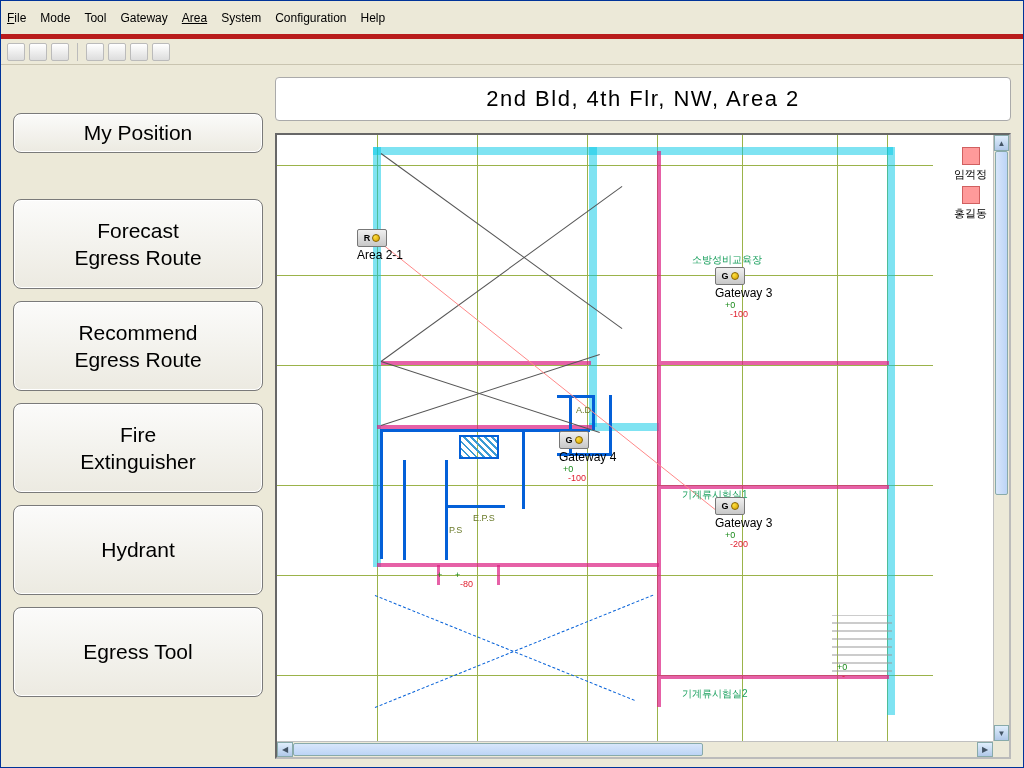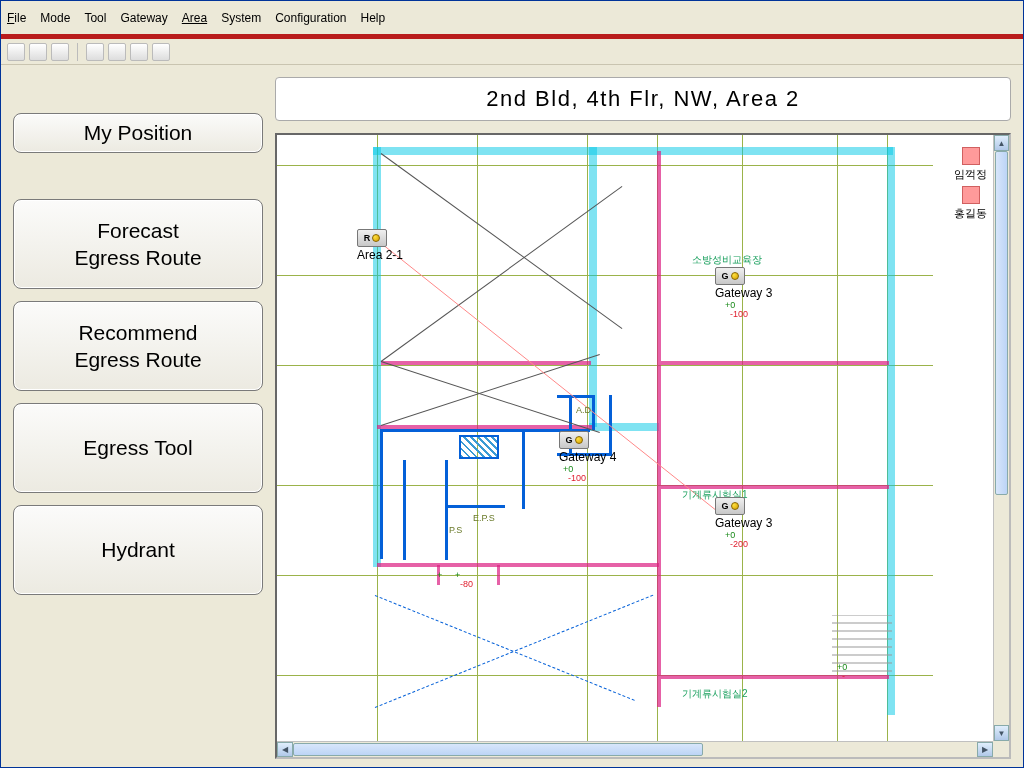--- a/index.html
+++ b/index.html
@@ -88,22 +88,24 @@
   </div>
 
   <div class="content">
     <div class="leftcol">
       <button class="btn small">My Position</button>
       <div style="height:22px"></div>
       <button class="btn large">Forecast
 Egress Route</button>
       <button class="btn large">Recommend
 Egress Route</button>
+      <button class="btn large">Fire
+Extinguisher</button>
+      <button class="btn large">Hydrant</button>
       <button class="btn large">Egress Tool</button>
-      <button class="btn large">Hydrant</button>
     </div>
 
     <div class="rightcol">
       <div class="toprow">
         <div class="locbar">2nd Bld, 4th Flr, NW, Area 2</div>
       </div>
 
       <div class="mapframe">
         <div class="mapviewport">
           <div class="plan">

